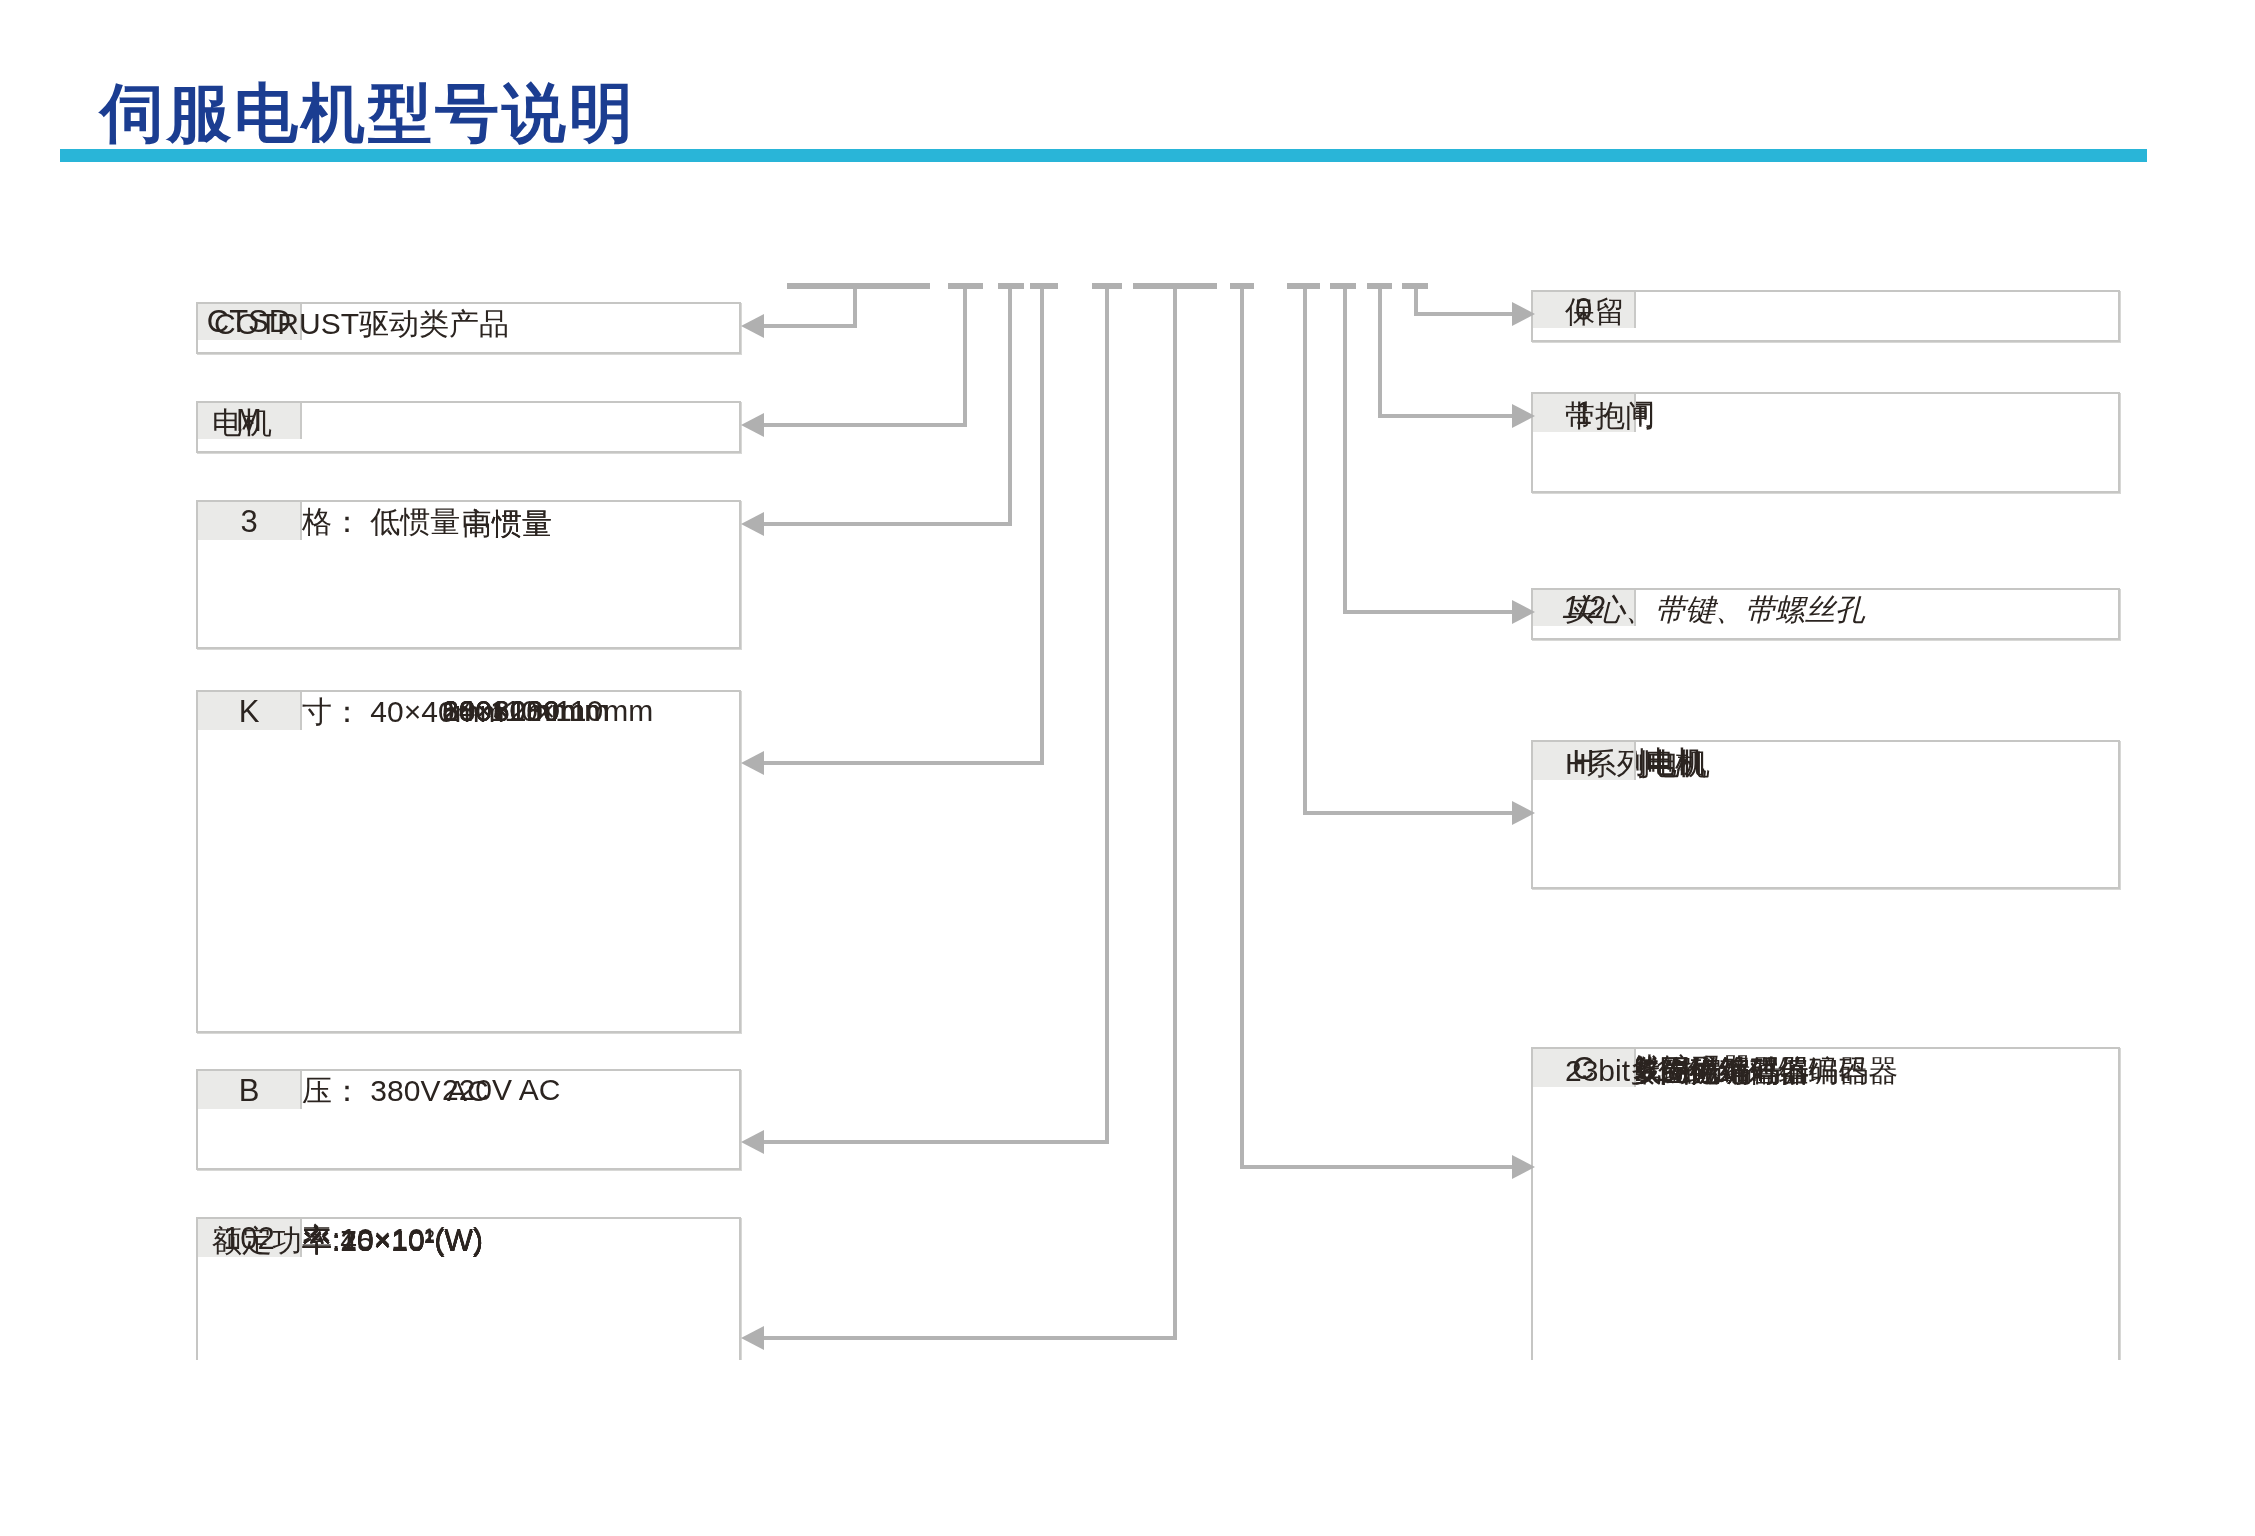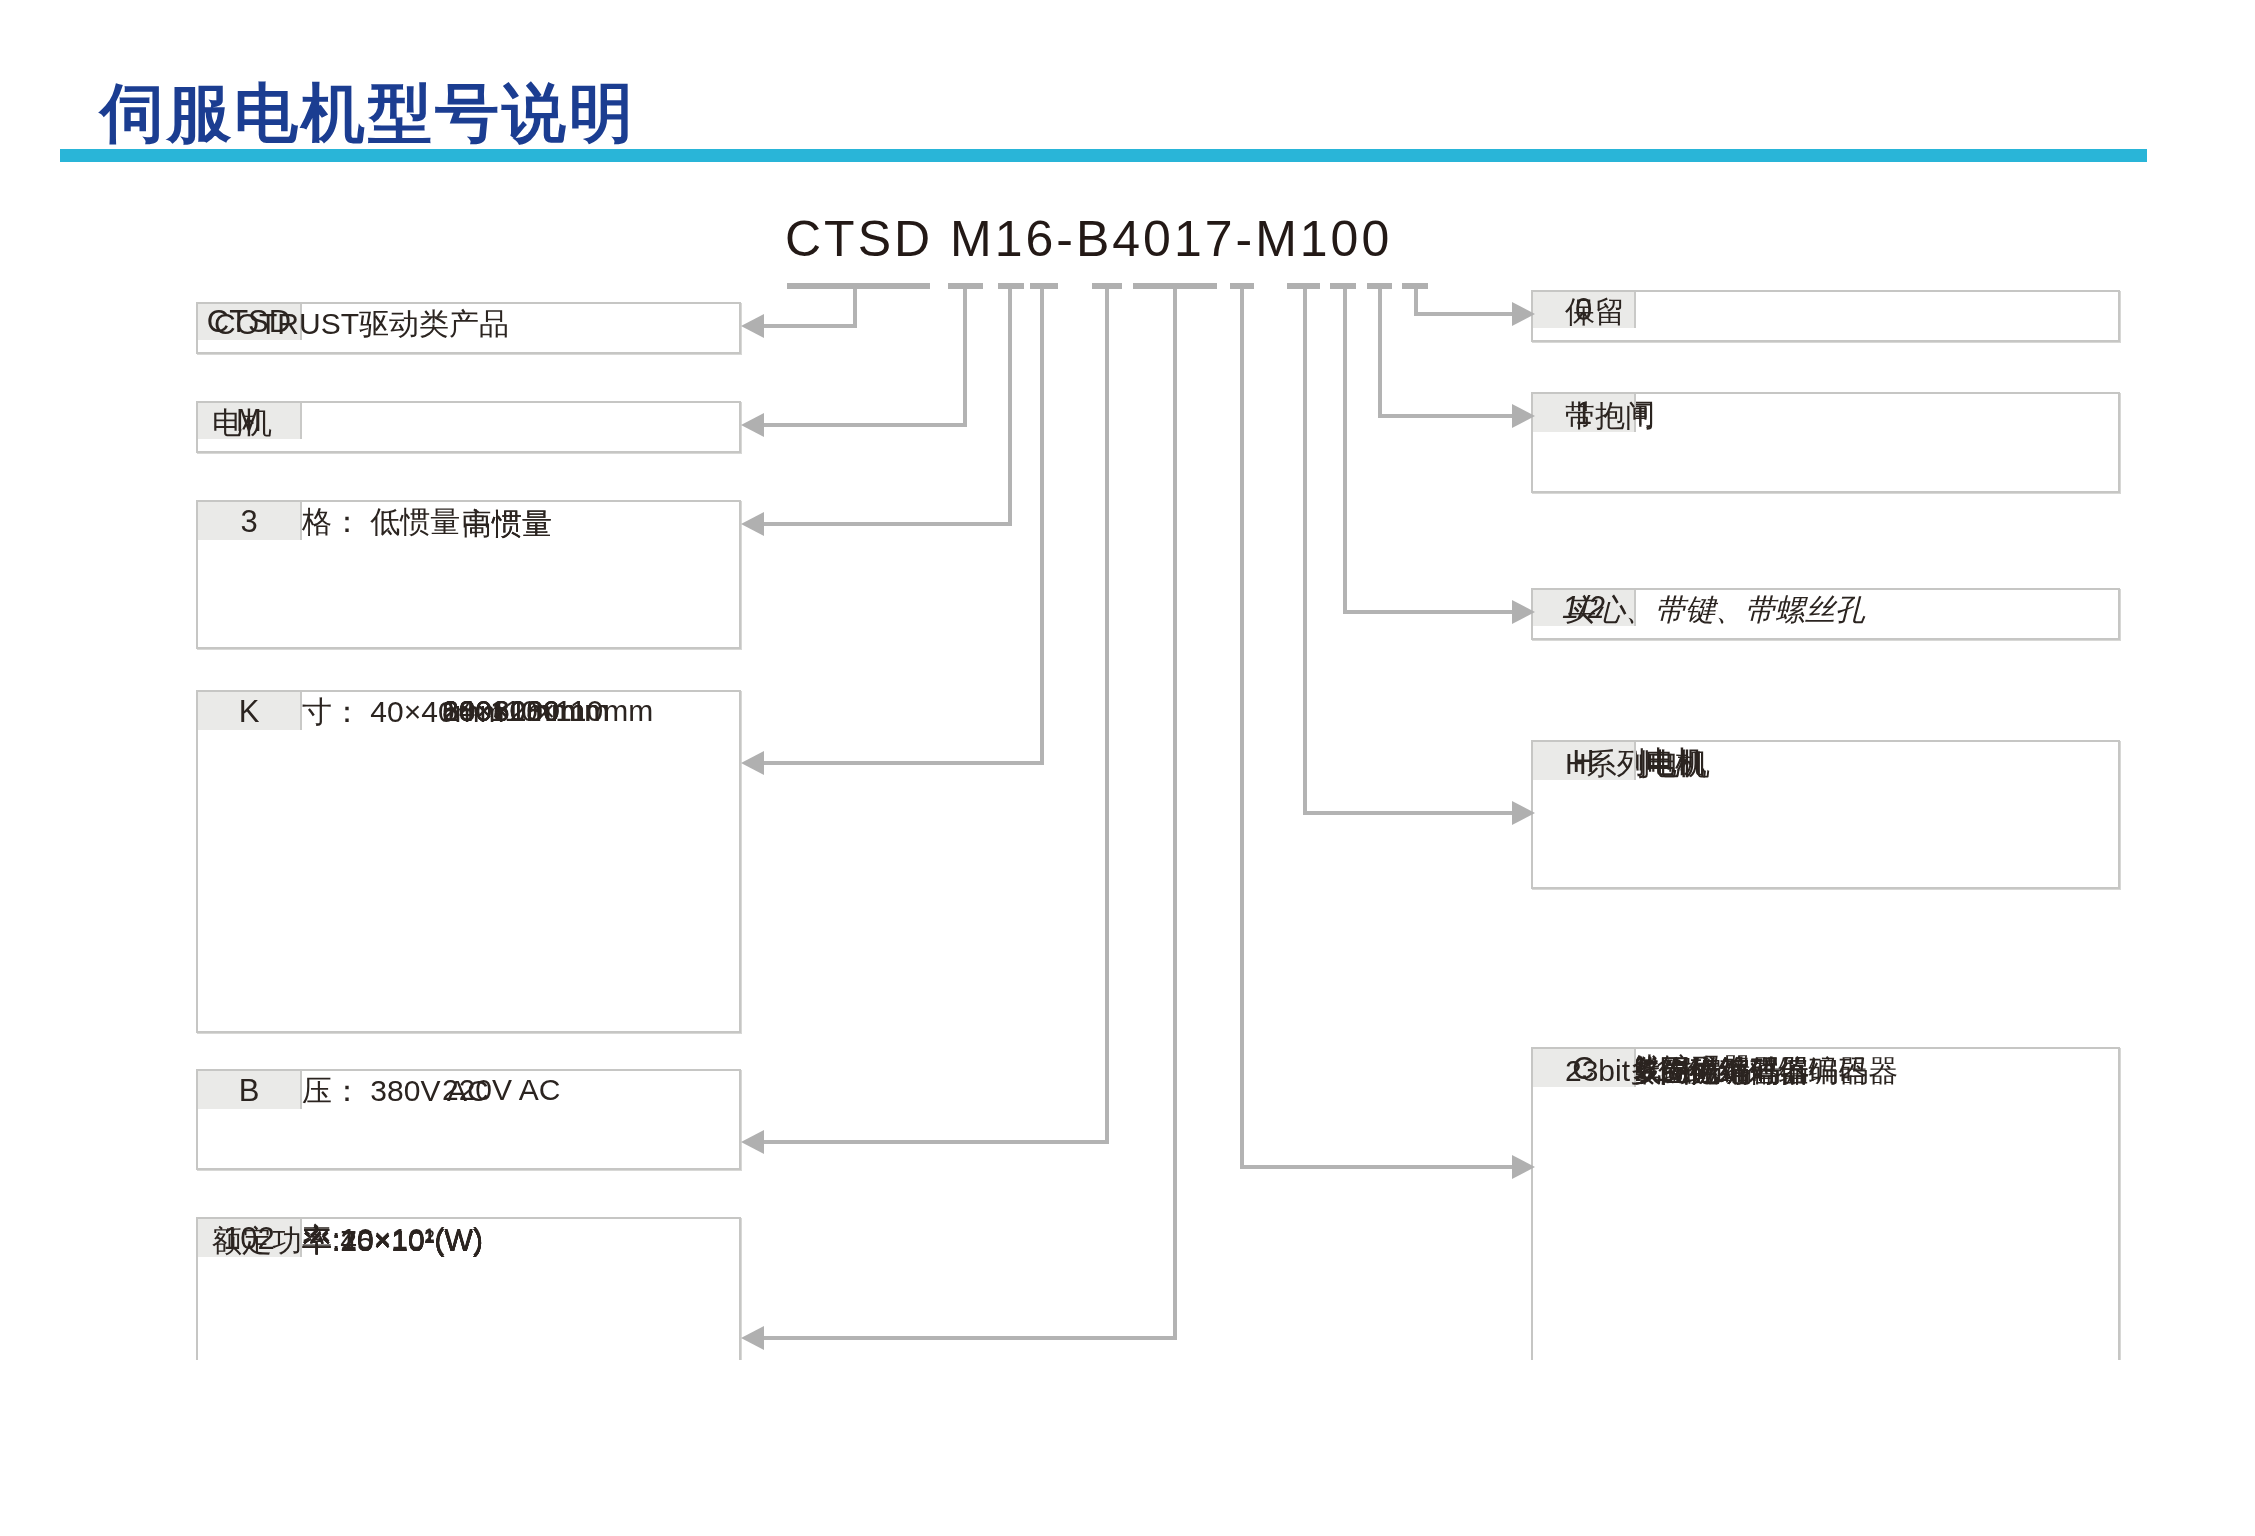--- a/index.html
+++ b/index.html
@@ -60,21 +60,20 @@
     border-bottom:12px solid transparent;
     border-left:23px solid #b0b0b0;
   }
 </style>
 </head>
 <body>
 
 <div id="canvas">
   <div id="page-title" class="abs" style="left:100px; top:70px;">伺服电机型号说明</div>
   <div id="accent-bar" class="abs" style="left:60px; top:149px; width:2087px; height:13px;"></div>
-  <div id="model-code" class="abs" style="left:785px; top:210px;">CTSD M16-B4017-M100</div>
   <div id="diagram-layer">
       <div class="spec-table" style="left: 196px; top: 302px; width: 545px; height: 52.4px; position: absolute;">
         <div class="spec-row" style="height: 48.4px; position: absolute;">
           <div class="cell-code" style="width: 104px; position: absolute;">CTSD</div>
           <div class="cell-text" style="padding-left: 16px; position: absolute;">COTRUST驱动类产品</div>
         </div>
       </div>
       <div class="spec-table" style="left: 196px; top: 401px; width: 545px; height: 52.4px; position: absolute;">
         <div class="spec-row" style="height: 48.4px; position: absolute;">
           <div class="cell-code" style="width: 104px; position: absolute;">M</div>

